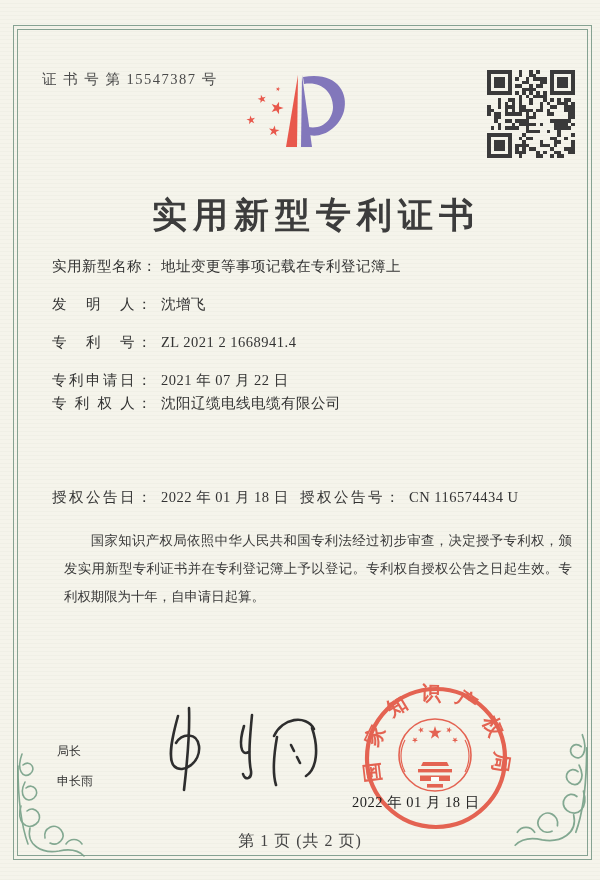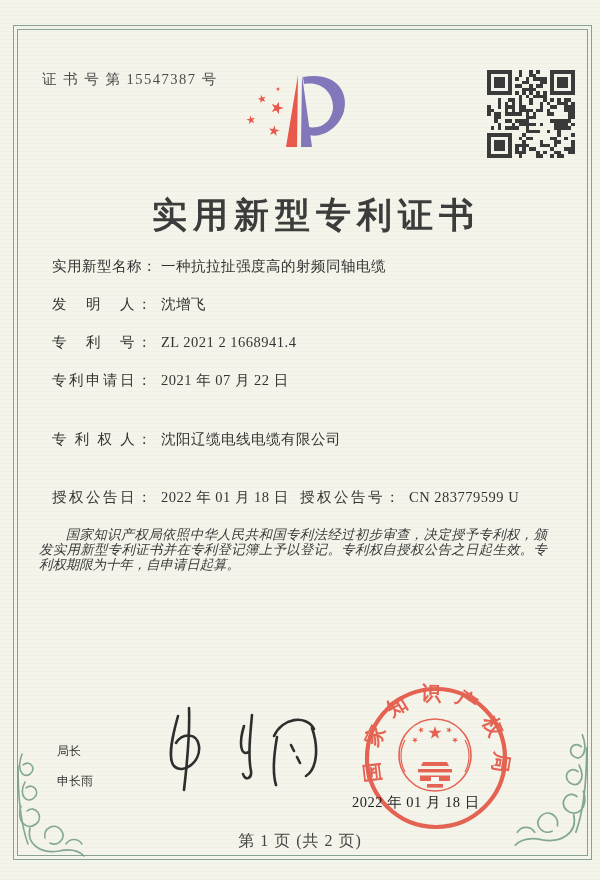--- a/index.html
+++ b/index.html
@@ -23,22 +23,22 @@
   .frame-inner{position:absolute;left:17px;top:29px;width:569px;height:825px;border:1px solid var(--border-green);}
   .cert-no{position:absolute;left:42px;top:70px;font-size:14.5px;letter-spacing:1.5px;color:#4a4a4a;}
   .logo{position:absolute;left:240px;top:66px;width:120px;height:102px;}
   .qr{position:absolute;left:487px;top:70px;width:88px;height:88px;}
   .title{position:absolute;left:0;top:176px;width:100%;margin:16px;text-align:center;
     font-size:35px;font-weight:600;letter-spacing:6px;color:#3c3c3c;}
   .row{position:absolute;left:52px;font-size:14.5px;color:#333;white-space:nowrap;}
   .lbl{display:inline-block;width:100px;text-align:justify;text-align-last:justify;letter-spacing:0.5px;}
   .val{margin-left:9px;letter-spacing:0.5px;}
   .pair2{position:absolute;left:248px;top:0;}
-  .body-text{position:absolute;left:39px;top:527px;width:508px;font-size:13.4px;line-height:15px;
-    text-align:justify;color:#3a3a3a;font-style:italic;}
+  .body-text{position:absolute;left:64px;top:527px;width:508px;font-size:13.4px;line-height:28px;
+    text-align:justify;color:#3a3a3a;}
   .body-text p{margin:0;text-indent:2em;}
   .signoff{position:absolute;left:57px;top:736px;font-size:12px;color:#333;line-height:30px;}
   .signature{position:absolute;left:148px;top:702px;width:175px;height:108px;}
   .seal{position:absolute;left:360px;top:682px;width:152px;height:152px;}
   .seal-date{position:absolute;left:352px;top:793px;font-size:14.5px;color:#1f1f1f;letter-spacing:0.5px;z-index:3;}
   .footer{position:absolute;left:0;top:831px;width:100%;text-align:center;font-size:16px;color:#444;letter-spacing:1px;}
   .flourish{position:absolute;z-index:1;}
   .flourish.bl{left:14px;top:752px;width:72px;height:106px;}
   .flourish.br{right:9px;top:722px;width:78px;height:136px;transform:scaleX(-1);}
 </style>
@@ -360,38 +360,38 @@
       <rect x="14" y="24" width="1" height="1" fill="#3a3a3a"></rect>
       <rect x="15" y="24" width="1" height="1" fill="#3a3a3a"></rect>
       <rect x="18" y="24" width="1" height="1" fill="#3a3a3a"></rect>
       <rect x="20" y="24" width="1" height="1" fill="#3a3a3a"></rect>
       <rect x="21" y="24" width="1" height="1" fill="#3a3a3a"></rect>
     </svg>
 
   <h1 class="title">实用新型专利证书</h1>
 
   <div class="row" style="top:257px">
-    <span class="lbl">实用新型名称：</span><span class="val">一种抗拉扯强度高的射频同轴电缆</span>
+    <span class="lbl">实用新型名称：</span><span class="val">地址变更等事项记载在专利登记簿上</span>
   </div>
   <div class="row" style="top:295px">
     <span class="lbl">发　明　人：</span><span class="val">沈增飞</span>
   </div>
   <div class="row" style="top:333px">
     <span class="lbl">专　利　号：</span><span class="val">ZL 2021 2 1668941.4</span>
   </div>
   <div class="row" style="top:371px">
     <span class="lbl">专利申请日：</span><span class="val">2021 年 07 月 22 日</span>
   </div>
-  <div class="row" style="top:430px">
+  <div class="row" style="top:394px">
     <span class="lbl">专 利 权 人：</span><span class="val">沈阳辽缆电线电缆有限公司</span>
   </div>
   <div class="row" style="top:488px">
     <span class="lbl">授权公告日：</span><span class="val">2022 年 01 月 18 日</span>
     <span class="pair2">
-      <span class="lbl">授权公告号：</span><span class="val">CN 283779599 U</span>
+      <span class="lbl">授权公告号：</span><span class="val">CN 116574434 U</span>
     </span>
   </div>
 
   <div class="body-text">
     <p>国家知识产权局依照中华人民共和国专利法经过初步审查，决定授予专利权，颁发实用新型专利证书并在专利登记簿上予以登记。专利权自授权公告之日起生效。专利权期限为十年，自申请日起算。</p>
   </div>
 
   <div class="signoff">
     <div>局长</div>
     <div>申长雨</div>

